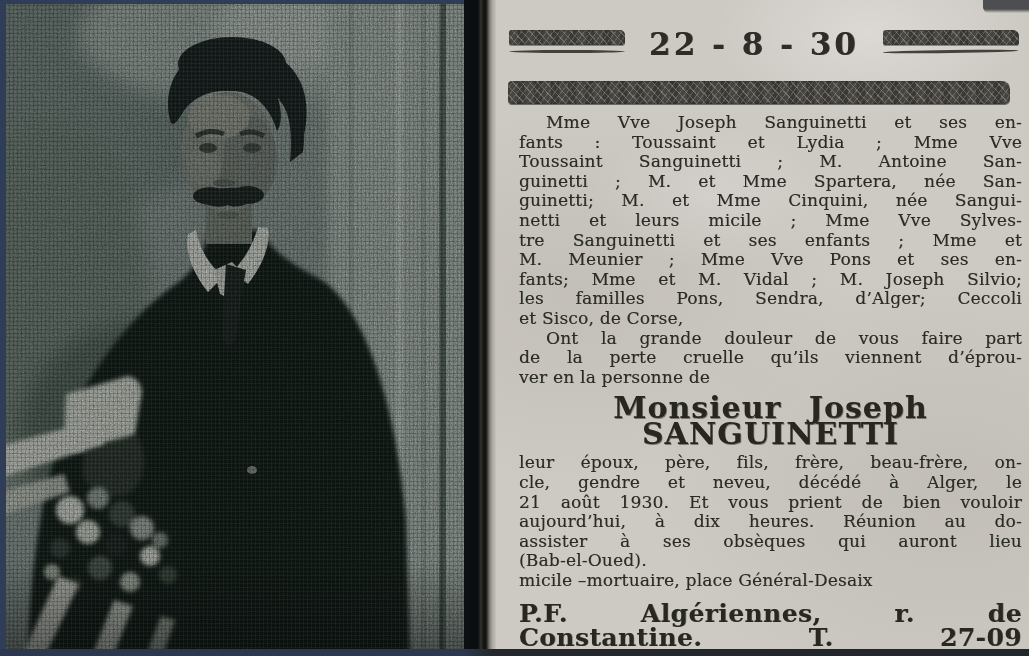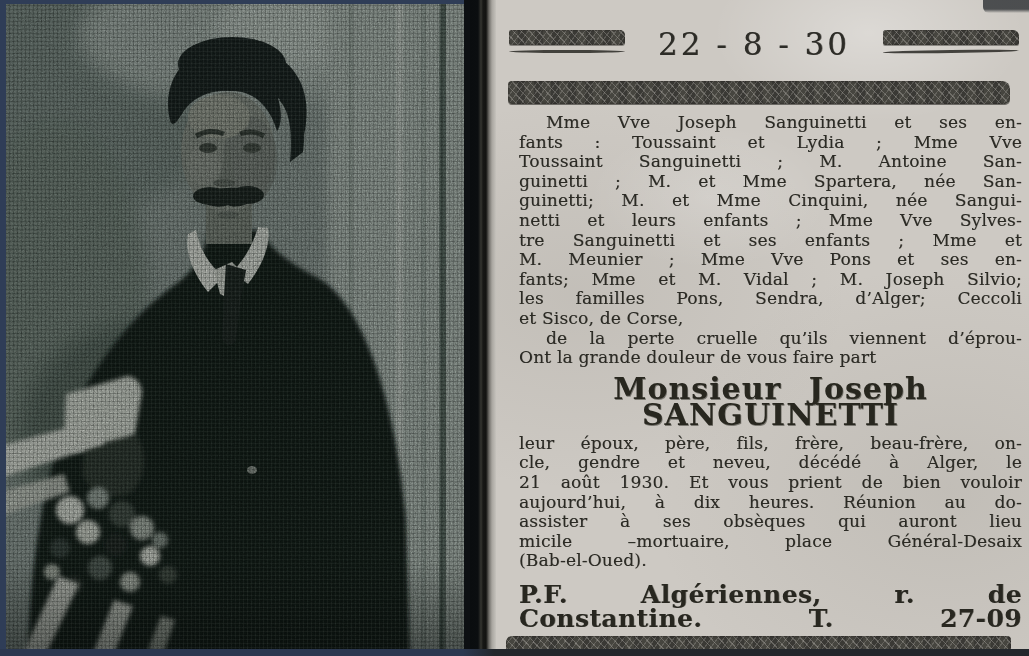--- a/index.html
+++ b/index.html
@@ -33,21 +33,21 @@
     border-bottom-left-radius:6px;opacity:.85;}
 
   
   .news-header{display:flex;align-items:flex-start;margin:22px 4px 0 4px;height:46px;}
   .hbar-wrap{flex:0 0 auto;padding-top:8px;}
   .hbar{height:15px;border-radius:2px 5px 3px 2px;}
   .hbar.left{width:116px;}
   .hbar.right{width:136px;border-radius:3px 6px 2px 2px;}
   .hline{height:3px;background:#33322e;border-radius:50%;margin-top:5px;opacity:.9;}
   .hline.r{transform:rotate(-.8deg);}
-  .date{flex:1 1 auto;text-align:center;font-weight:normal;font-size:31px;line-height:44px;
+  .date{flex:1 1 auto;text-align:center;font-weight:bold;font-size:31px;line-height:44px;
         letter-spacing:3px;color:#2d2c27;text-shadow:.6px .4px 0 rgba(45,44,39,.55);}
 
   
   .inkbar{
     background:
       repeating-linear-gradient(47deg, rgba(205,201,195,.30) 0 1px, rgba(205,201,195,0) 1px 6px),
       repeating-linear-gradient(-53deg, rgba(205,201,195,.22) 0 1px, rgba(205,201,195,0) 1px 5px),
       repeating-linear-gradient(90deg, #46453f 0 9px, #3a3935 9px 17px);
     box-shadow:0 1px 0 rgba(25,24,20,.55), inset 0 0 3px rgba(20,19,16,.6);}
   .hbar.inkbar{box-shadow:0 1px 0 rgba(25,24,20,.4), inset 0 0 2px rgba(20,19,16,.6);}
@@ -227,40 +227,41 @@
 
       <div class="inkbar thick-bar"></div>
 
       <div class="body-text">
         <div class="para indent-first">
             <div class="tline">Mme Vve Joseph Sanguinetti et ses en-</div>
             <div class="tline">fants : Toussaint et Lydia ; Mme Vve</div>
             <div class="tline">Toussaint Sanguinetti ; M. Antoine San-</div>
             <div class="tline">guinetti ; M. et Mme Spartera, née San-</div>
             <div class="tline">guinetti; M. et Mme Cinquini, née Sangui-</div>
-            <div class="tline">netti et leurs enfants ; Mme Vve Sylves-</div>
+            <div class="tline">netti et leurs micile ; Mme Vve Sylves-</div>
             <div class="tline">tre Sanguinetti et ses enfants ; Mme et</div>
             <div class="tline">M. Meunier ; Mme Vve Pons et ses en-</div>
             <div class="tline">fants; Mme et M. Vidal ; M. Joseph Silvio;</div>
             <div class="tline">les familles Pons, Sendra, d’Alger; Ceccoli</div>
             <div class="tline">et Sisco, de Corse,</div>
           </div>
         <div class="para indent-first">
+            <div class="tline">Ont la grande douleur de vous faire part</div>
             <div class="tline">de la perte cruelle qu’ils viennent d’éprou-</div>
-            <div class="tline">Ont la grande douleur de vous faire part</div>
+            <div class="tline">ver en la personne de</div>
           </div>
         <div class="name-line">Monsieur Joseph SANGUINETTI</div>
         <div class="para details">
             <div class="tline">leur époux, père, fils, frère, beau-frère, on-</div>
             <div class="tline">cle, gendre et neveu, décédé à Alger, le</div>
             <div class="tline">21 août 1930. Et vous prient de bien vouloir</div>
             <div class="tline">aujourd’hui, à dix heures. Réunion au do-</div>
             <div class="tline">assister à ses obsèques qui auront lieu</div>
+            <div class="tline">(Bab-el-Oued).</div>
             <div class="tline">micile –mortuaire, place Général-Desaix</div>
-            <div class="tline">(Bab-el-Oued).</div>
           </div>
         <div class="footer-line">P.F. Algériennes, r. de Constantine. T. 27-09</div>
       </div>
 
       <div class="inkbar bottom-bar"></div>
     </div>
     <div class="top-right-mark"></div>
   </div>
 
   <div class="bottom-strip"></div>

